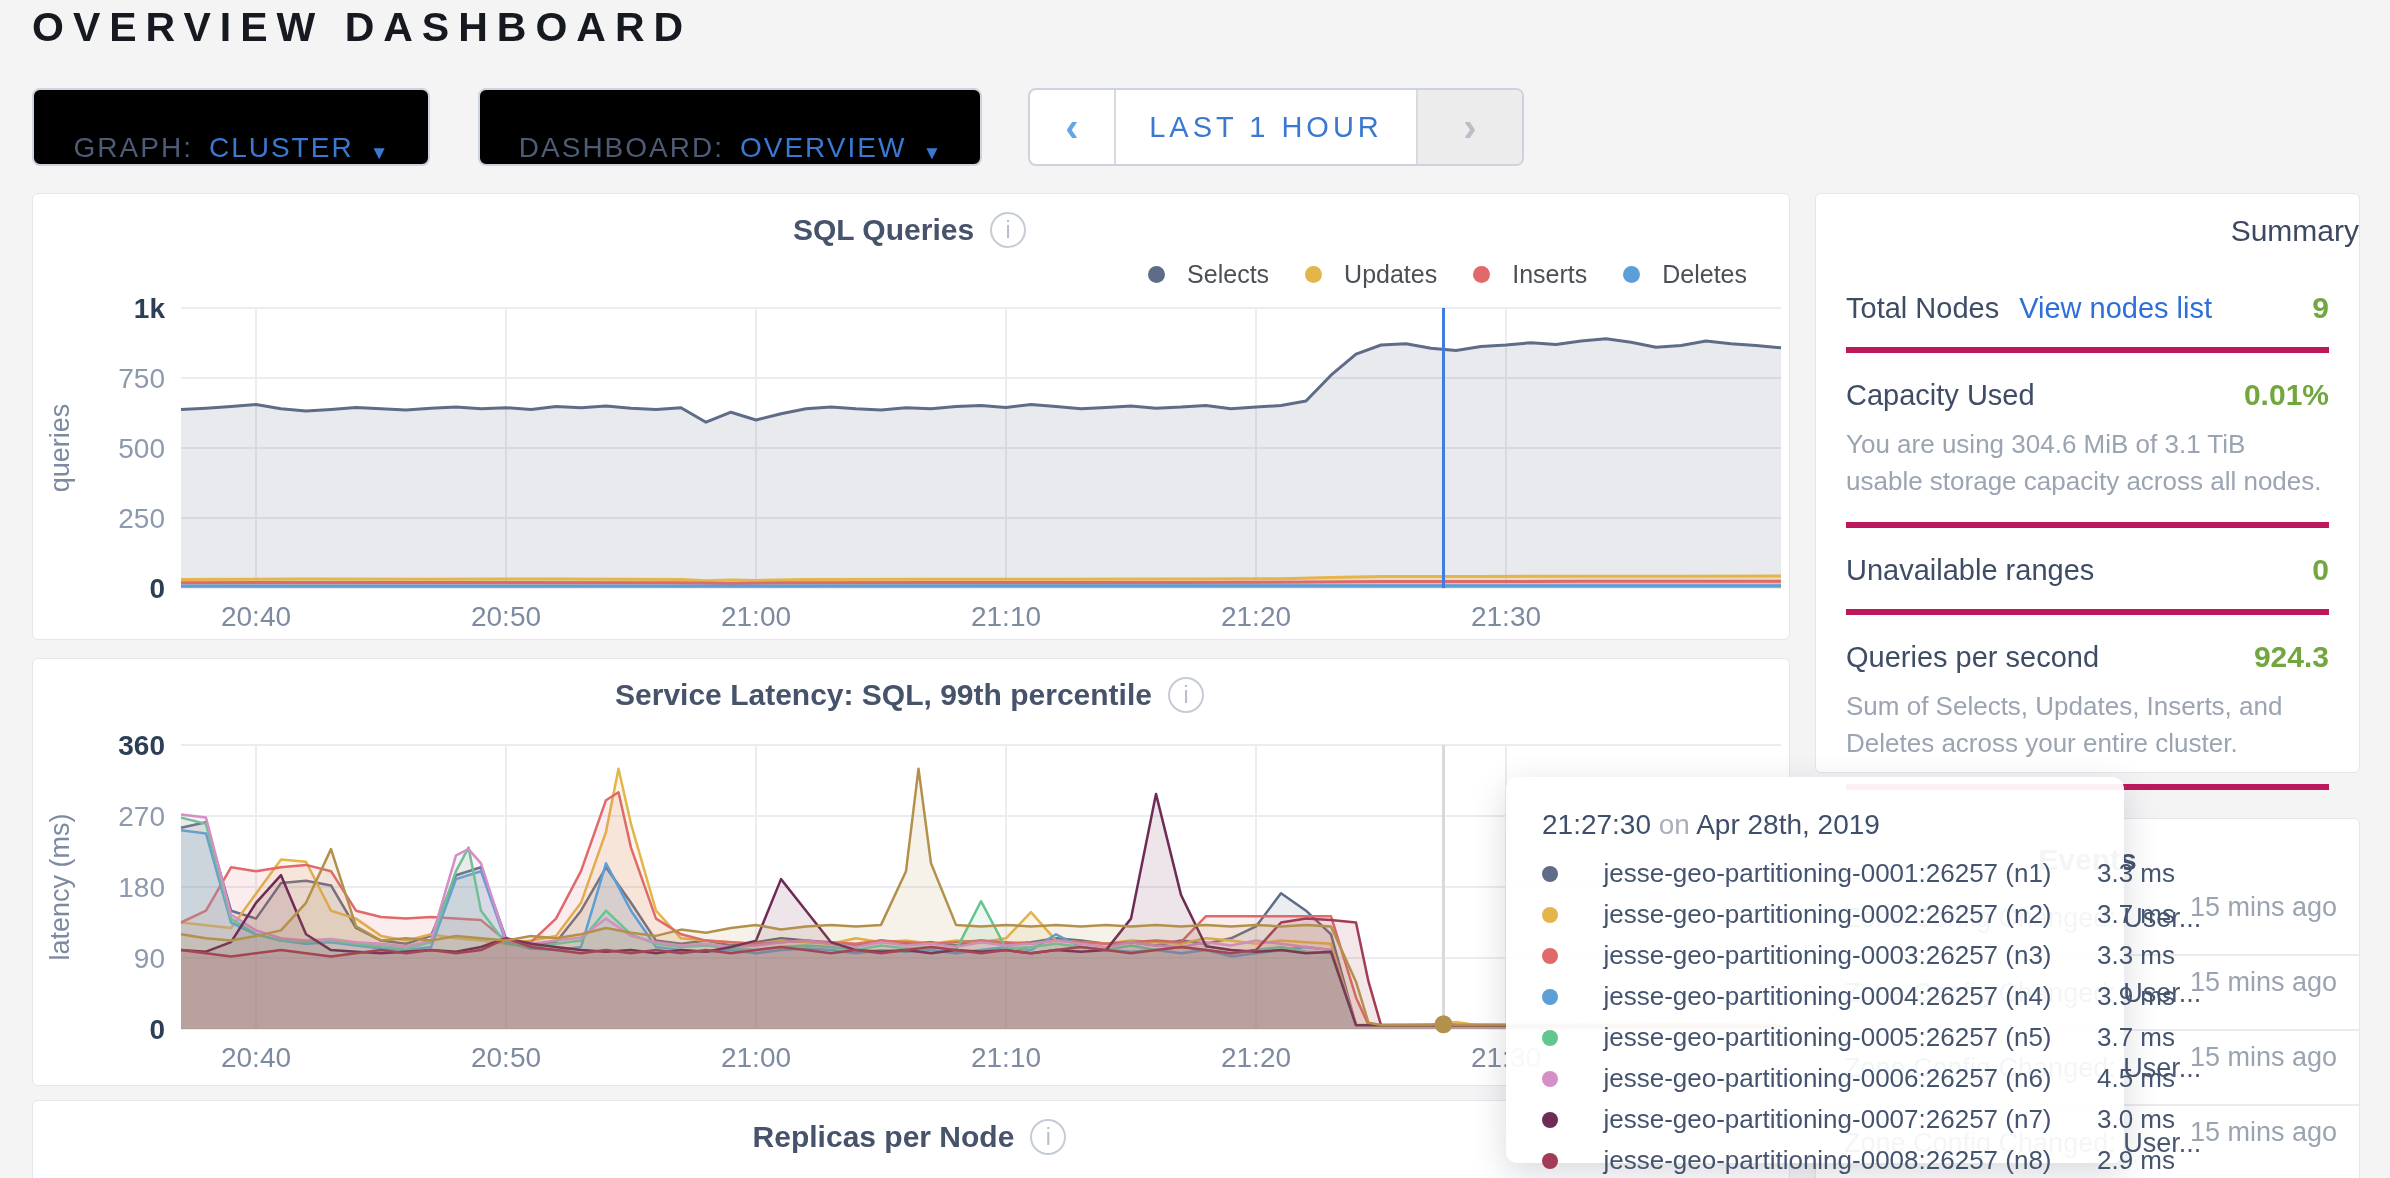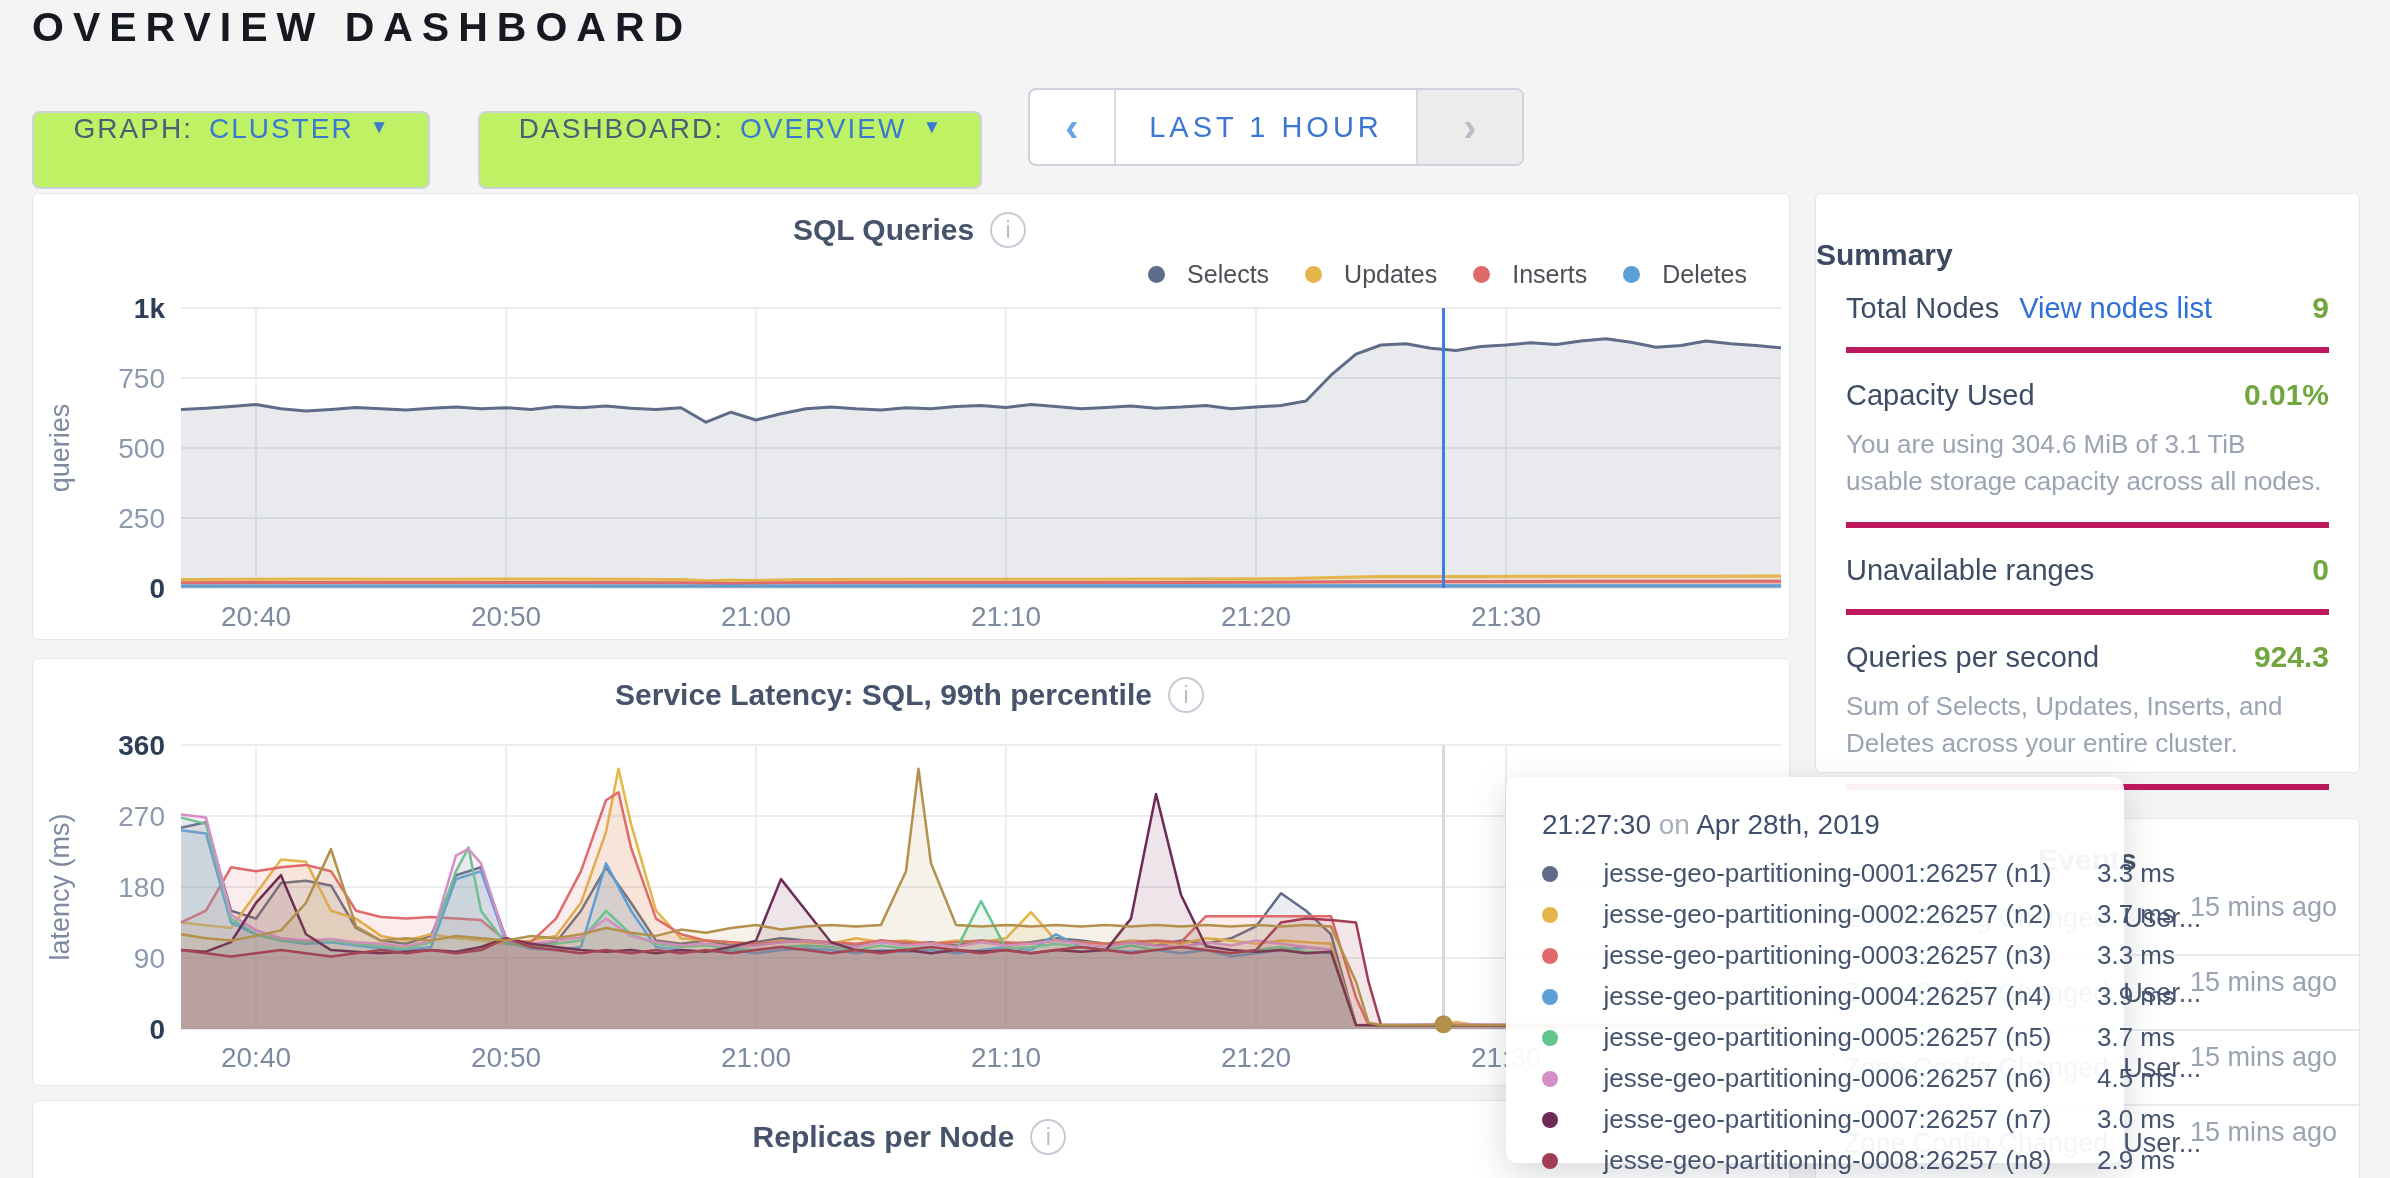--- a/index.html
+++ b/index.html
@@ -5,22 +5,22 @@
   html,body{margin:0;padding:0;}
   body{
     position:relative;width:2390px;height:1178px;overflow:hidden;
     background:#f4f4f5;font-family:"Liberation Sans",sans-serif;
     -webkit-font-smoothing:antialiased;
   }
   .h1{position:absolute;left:32px;top:4px;font-size:41px;font-weight:700;
       letter-spacing:9px;color:#16191f;white-space:nowrap;}
   
   .controls{position:absolute;top:88px;left:32px;right:32px;height:80px;}
-  .dd{position:absolute;height:78px;background:#bef264;border:2px solid #ccd3dc;border-radius:8px;
-      display:flex;align-items:flex-start;justify-content:center;gap:16px;cursor:pointer;box-sizing:border-box;margin-top:23px;}
+  .dd{position:absolute;height:78px;background:#000000;border:2px solid #ccd3dc;border-radius:8px;
+      display:flex;align-items:flex-end;justify-content:center;gap:16px;cursor:pointer;box-sizing:border-box;}
   .dd1{left:0;width:398px;}
   .dd2{left:446px;width:504px;}
   .dd-label{color:#4d5b75;font-size:28px;letter-spacing:2px;}
   .dd-value{color:#3a78d1;font-size:28px;letter-spacing:2px;}
   .dd-caret{color:#3a78d1;font-size:19px;margin-top:3px;}
   .timesel{position:absolute;left:996px;width:496px;height:78px;border:2px solid #ccd3dc;border-radius:8px;
       background:#fff;display:flex;overflow:hidden;box-sizing:border-box;}
   .ts-btn{width:84px;display:flex;align-items:center;justify-content:center;font-size:40px;
       color:#66a4e8;border-right:2px solid #d6dbe2;cursor:pointer;font-weight:700;}
   .ts-label{flex:1;display:flex;align-items:center;justify-content:center;color:#3a78d1;
@@ -38,22 +38,22 @@
   .chart-title{font-size:30px;font-weight:700;color:#46536b;}
   .info-icon{width:36px;height:36px;border:2px solid #c6ccd5;border-radius:50%;color:#b7bec9;
       display:flex;align-items:center;justify-content:center;font-size:23px;box-sizing:border-box;cursor:pointer;}
   .legend-row{position:absolute;top:66px;right:42px;display:flex;gap:36px;}
   .legend-item{display:flex;align-items:center;gap:22px;font-size:25px;color:#4b5056;cursor:pointer;}
   .legend-dot{width:17px;height:17px;border-radius:50%;}
   svg.chart{position:absolute;left:0;}
   #svg-sql{top:104px;}
   #svg-latency{top:76px;}
   
-  .sum-title{position:absolute;top:44px;left:0;right:0;text-align:left;font-size:30px;
-      font-weight:700;color:#3c4960;}
+  .sum-title{position:absolute;top:20px;left:0;right:0;text-align:right;font-size:30px;
+      font-weight:400;color:#3c4960;}
   .sum-rows{position:absolute;top:72px;left:30px;right:30px;}
   .sum-row{padding:25px 0 22px 0;border-bottom:6px solid #be185d;}
   .sum-row:last-child{border-bottom:none;}
   .sum-main{display:flex;align-items:baseline;}
   .sum-label{font-size:29px;color:#3e4c66;}
   .sum-link{font-size:29px;color:#2f6fd8;margin-left:20px;cursor:pointer;}
   .sum-link:empty{display:none;}
   .sum-value{margin-left:auto;font-size:30px;font-weight:700;color:#72a63e;}
   .sum-sub{margin-top:14px;font-size:26px;color:#9aa4b2;line-height:37px;}
   .sum-sub:empty{display:none;}

